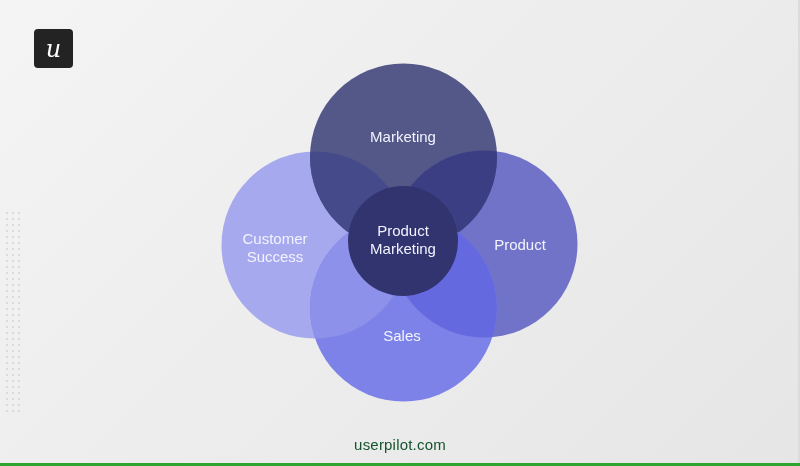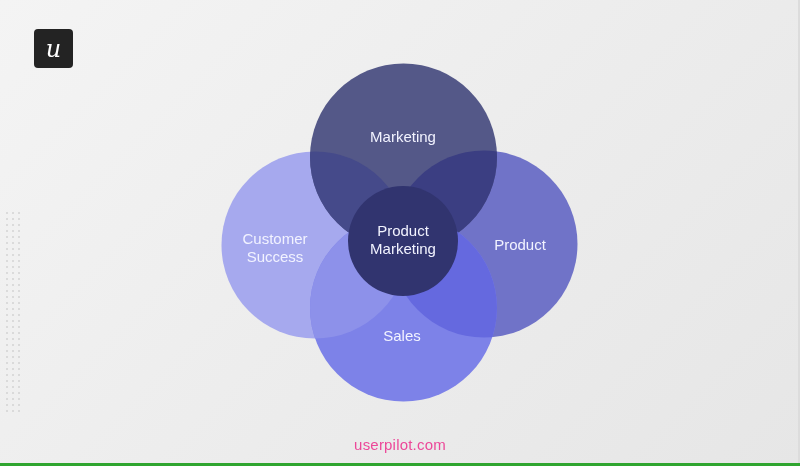--- a/index.html
+++ b/index.html
@@ -10,21 +10,21 @@
   .dots { position:absolute; left:4px; top:210px; width:18px; height:205px;
           background-image: radial-gradient(#d8d8d8 0.8px, transparent 1px);
           background-size: 6px 6px; opacity:0.9; }
   .logo { position:absolute; left:34px; top:29px; width:39px; height:39px;
           background:#232323; border-radius:4px; color:#fff;
           display:flex; align-items:center; justify-content:center;
           font-family:"DejaVu Serif", serif; font-style:italic; font-size:24px; line-height:1; }
   svg.venn { position:absolute; left:0; top:0; }
   .label { fill:#f2f3ff; font-family:"Liberation Sans", sans-serif; font-size:15px; text-anchor:middle; }
   .footer { position:absolute; left:0; width:800px; top:436px; text-align:center;
-            color:#ec4899; font-size:15px; letter-spacing:0.2px; }
+            color:#14532d; font-size:15px; letter-spacing:0.2px; }
   .bottom-line { position:absolute; left:0; bottom:0; width:800px; height:3px; background:#2fa52f; }
   .right-line { position:absolute; right:0; top:0; width:2px; height:466px; background:#dcdcdc; }
 </style>
 </head>
 <body>
 
 <div class="frame">
   <div class="dots"></div>
 
   <div class="logo">

